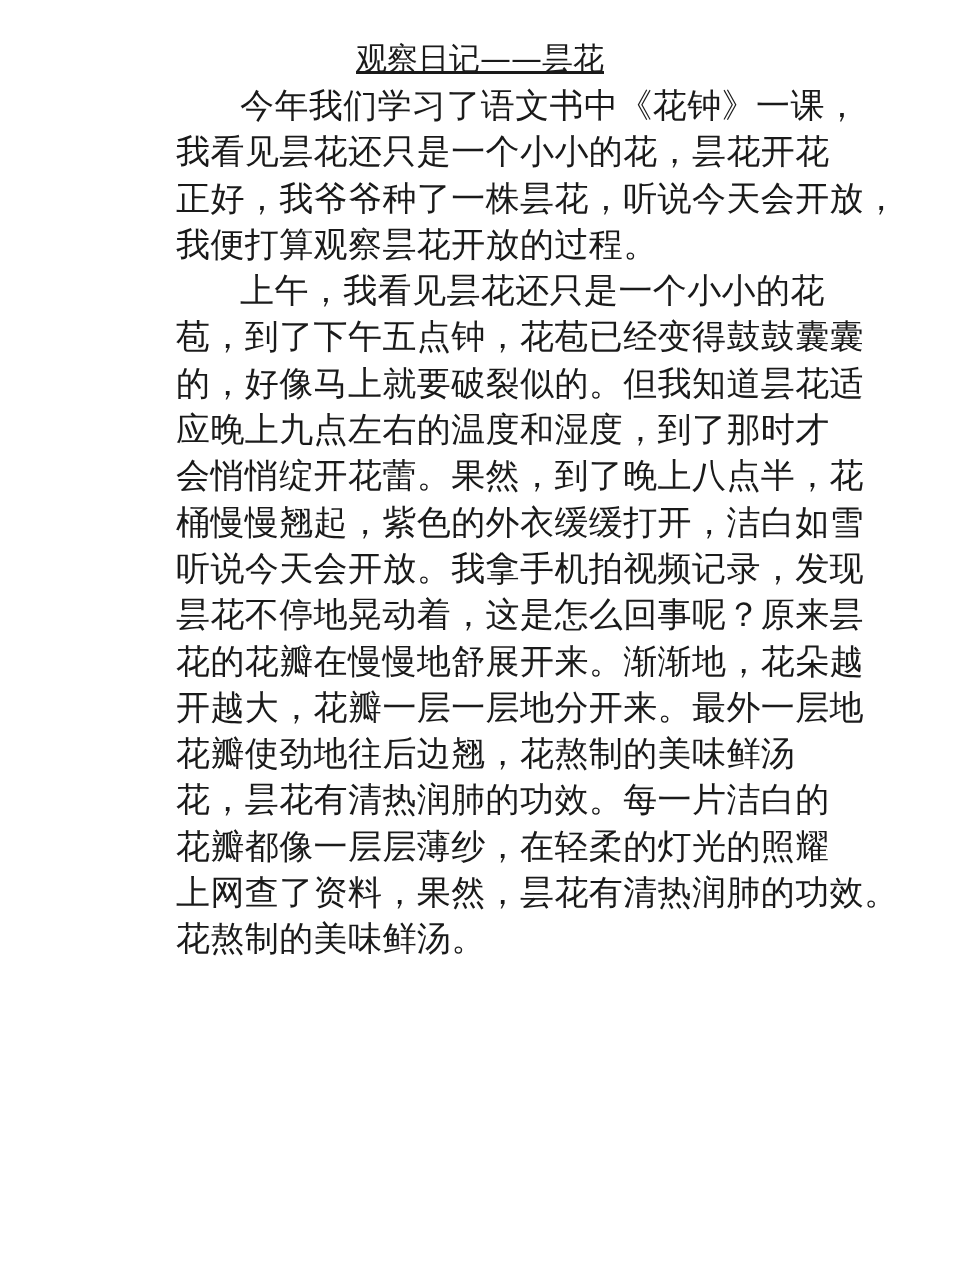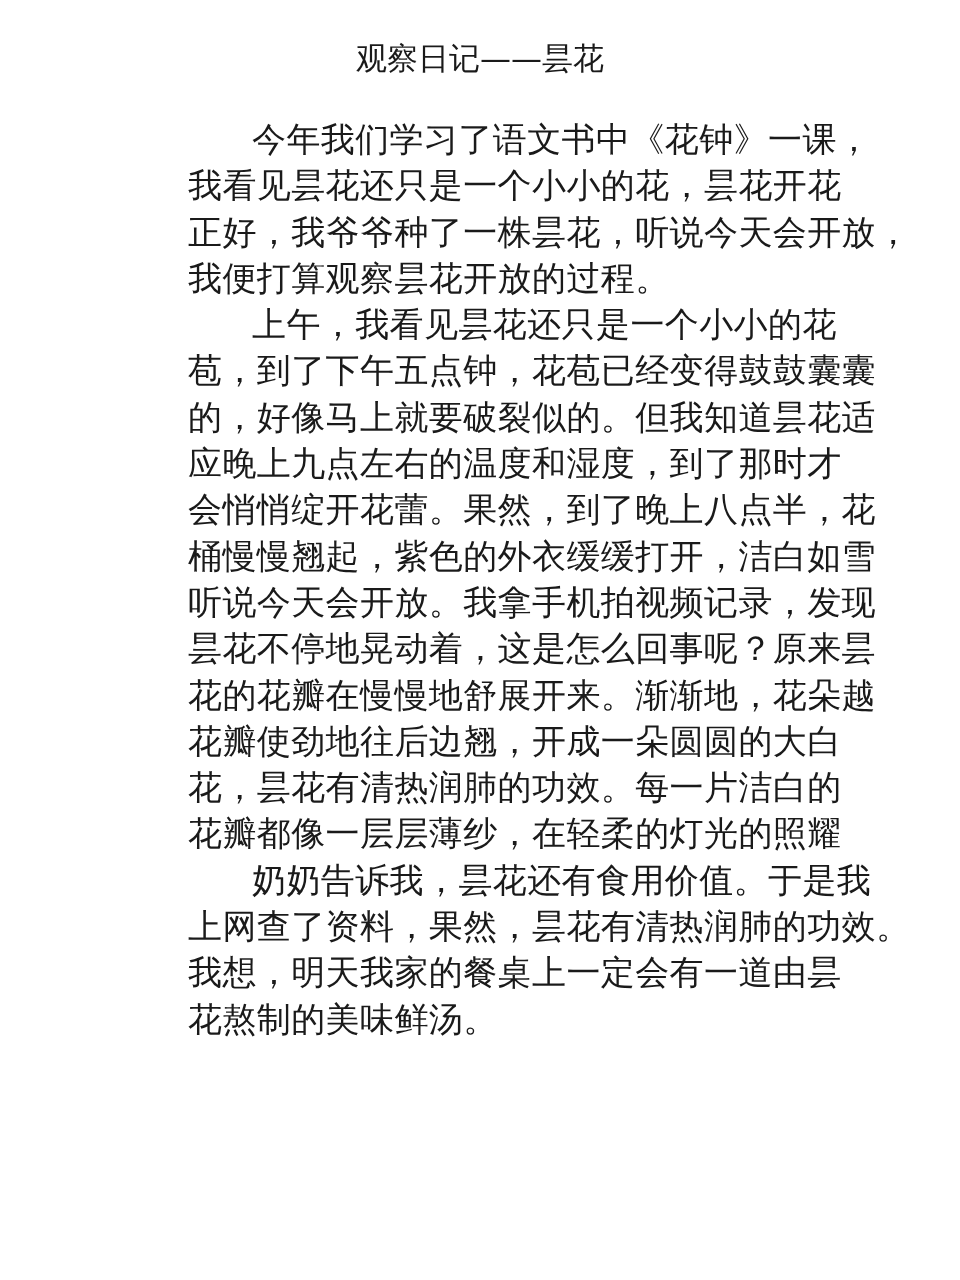--- a/index.html
+++ b/index.html
@@ -25,27 +25,27 @@
     .title {
       position: absolute;
       top: 36px;
       left: 0;
       width: 960px;
       text-align: center;
       font-size: 31px;
       line-height: 44px;
       letter-spacing: 0px;
       white-space: nowrap;
+      text-decoration: underline;
     }
     .body-text {
       position: absolute;
-      left: 188px;
+      left: 176px;
       top: 82px;
       width: 620px;
-      margin-top: 34px;
     }
     .line {
       height: 46.3px;
       line-height: 46.3px;
       font-size: 34px;
       white-space: nowrap;
       letter-spacing: 0.4px;
     }
     .line.indent {
       padding-left: 64px;
@@ -69,25 +69,24 @@
     <div>
       <div class="line indent">上午，我看见昙花还只是一个小小的花</div>
       <div class="line">苞，到了下午五点钟，花苞已经变得鼓鼓囊囊</div>
       <div class="line">的，好像马上就要破裂似的。但我知道昙花适</div>
       <div class="line">应晚上九点左右的温度和湿度，到了那时才</div>
       <div class="line">会悄悄绽开花蕾。果然，到了晚上八点半，花</div>
       <div class="line">桶慢慢翘起，紫色的外衣缓缓打开，洁白如雪</div>
       <div class="line">听说今天会开放。我拿手机拍视频记录，发现</div>
       <div class="line">昙花不停地晃动着，这是怎么回事呢？原来昙</div>
       <div class="line">花的花瓣在慢慢地舒展开来。渐渐地，花朵越</div>
-      <div class="line">花瓣使劲地往后边翘，开成一朵圆圆的大白</div>
+      <div class="line">开越大，花瓣一层一层地分开来。最外一层地</div>
+      <div class="line">花瓣使劲地往后边翘，花熬制的美味鲜汤</div>
       <div class="line">花，昙花有清热润肺的功效。每一片洁白的</div>
       <div class="line">花瓣都像一层层薄纱，在轻柔的灯光的照耀</div>
     </div>
 
     <div>
-      <div class="line indent">奶奶告诉我，昙花还有食用价值。于是我</div>
       <div class="line">上网查了资料，果然，昙花有清热润肺的功效。</div>
-      <div class="line">我想，明天我家的餐桌上一定会有一道由昙</div>
       <div class="line">花熬制的美味鲜汤。</div>
     </div>
   </div>
 </div>
 
 </body></html>

